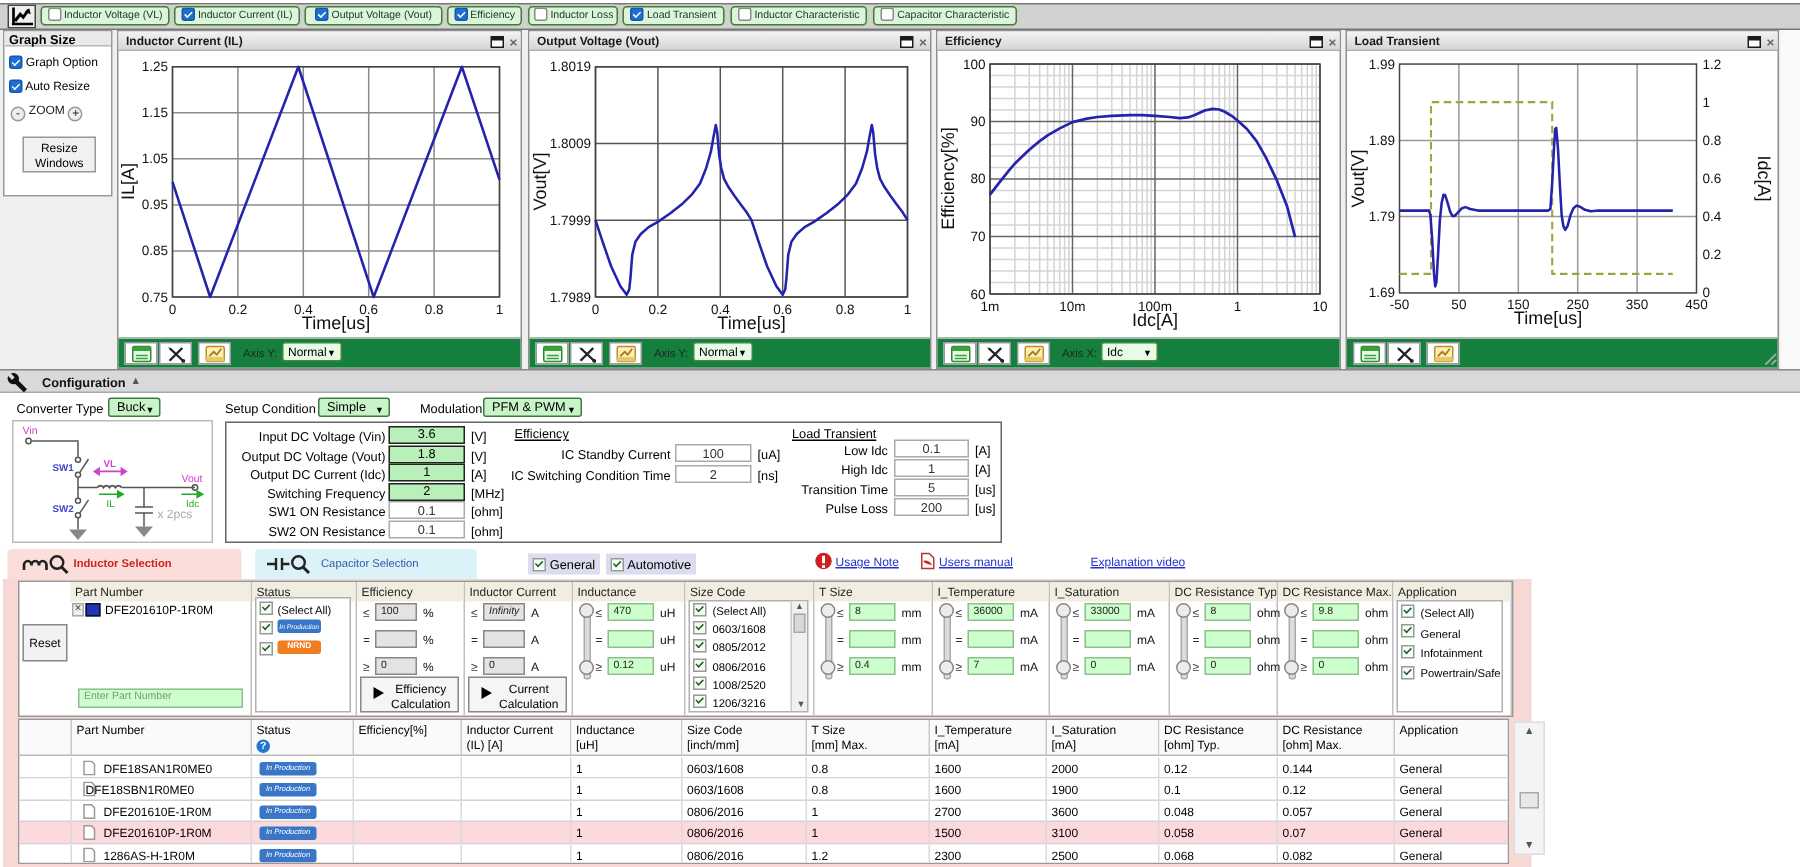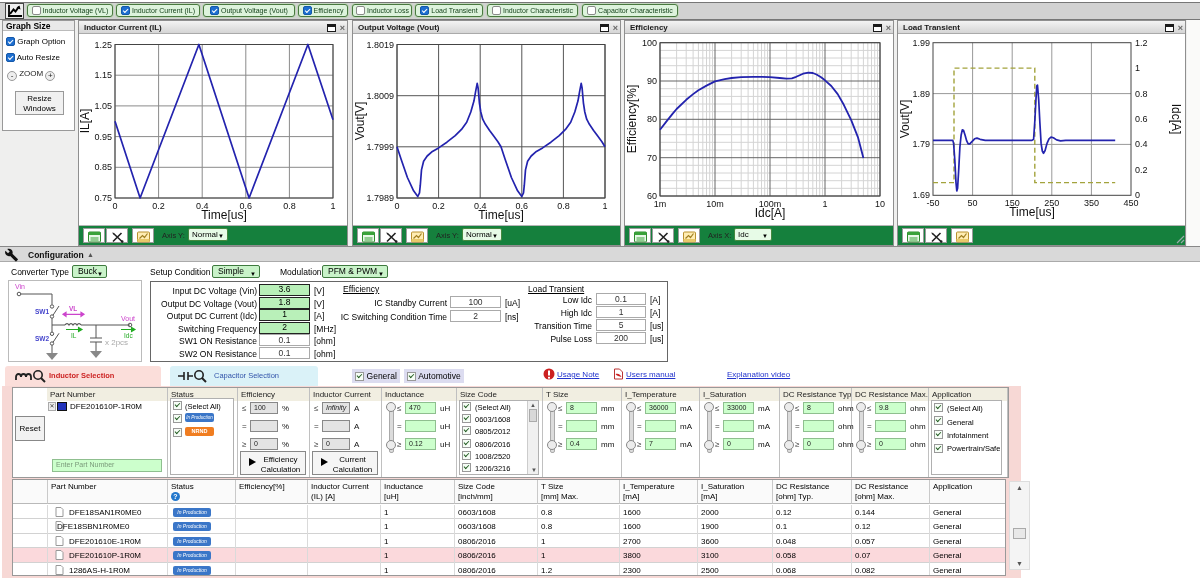--- a/index.html
+++ b/index.html
@@ -728,21 +728,21 @@
 <div class="abs" style="left:839px;top:0;width:78px;height:14.4px;border-right:1px solid #dadada"></div>
 <div class="abs" style="left:917px;top:0;width:77px;height:14.4px;border-right:1px solid #dadada"></div>
 <svg class="abs" style="left:42px;top:2px" width="9" height="10">
         <path d="M1,0.5 h5 l2,2 v7 h-7 z" fill="#fff" stroke="#999"></path>
       </svg>
 <span class="abs" style="left:56px;top:3px;font-size:8px">DFE201610P-1R0M</span>
 <span class="badge abs" style="left:160px;top:3px;width:38px;height:9px;background:#3a76c8;font-size:5px;line-height:9px;font-style:italic">In Production</span>
 <span class="abs" style="left:371px;top:3px;font-size:8px">1</span>
 <span class="abs" style="left:445px;top:3px;font-size:8px">0806/2016</span>
 <span class="abs" style="left:528px;top:3px;font-size:8px">1</span>
-<span class="abs" style="left:610px;top:3px;font-size:8px">3800</span>
+<span class="abs" style="left:610px;top:3px;font-size:8px">1500</span>
 <span class="abs" style="left:688px;top:3px;font-size:8px">3100</span>
 <span class="abs" style="left:763px;top:3px;font-size:8px">0.058</span>
 <span class="abs" style="left:842px;top:3px;font-size:8px">0.07</span>
 <span class="abs" style="left:920px;top:3px;font-size:8px">General</span>
 </div>
 <div class="abs" style="left:0;top:82.6px;width:994px;height:14.4px;background:#fff;border-bottom:1px solid #d2d2d2">
 <div class="abs" style="left:0px;top:0;width:35px;height:14.4px;border-right:1px solid #dadada"></div>
 <div class="abs" style="left:35px;top:0;width:120px;height:14.4px;border-right:1px solid #dadada"></div>
 <div class="abs" style="left:155px;top:0;width:68px;height:14.4px;border-right:1px solid #dadada"></div>
 <div class="abs" style="left:223px;top:0;width:72px;height:14.4px;border-right:1px solid #dadada"></div>

